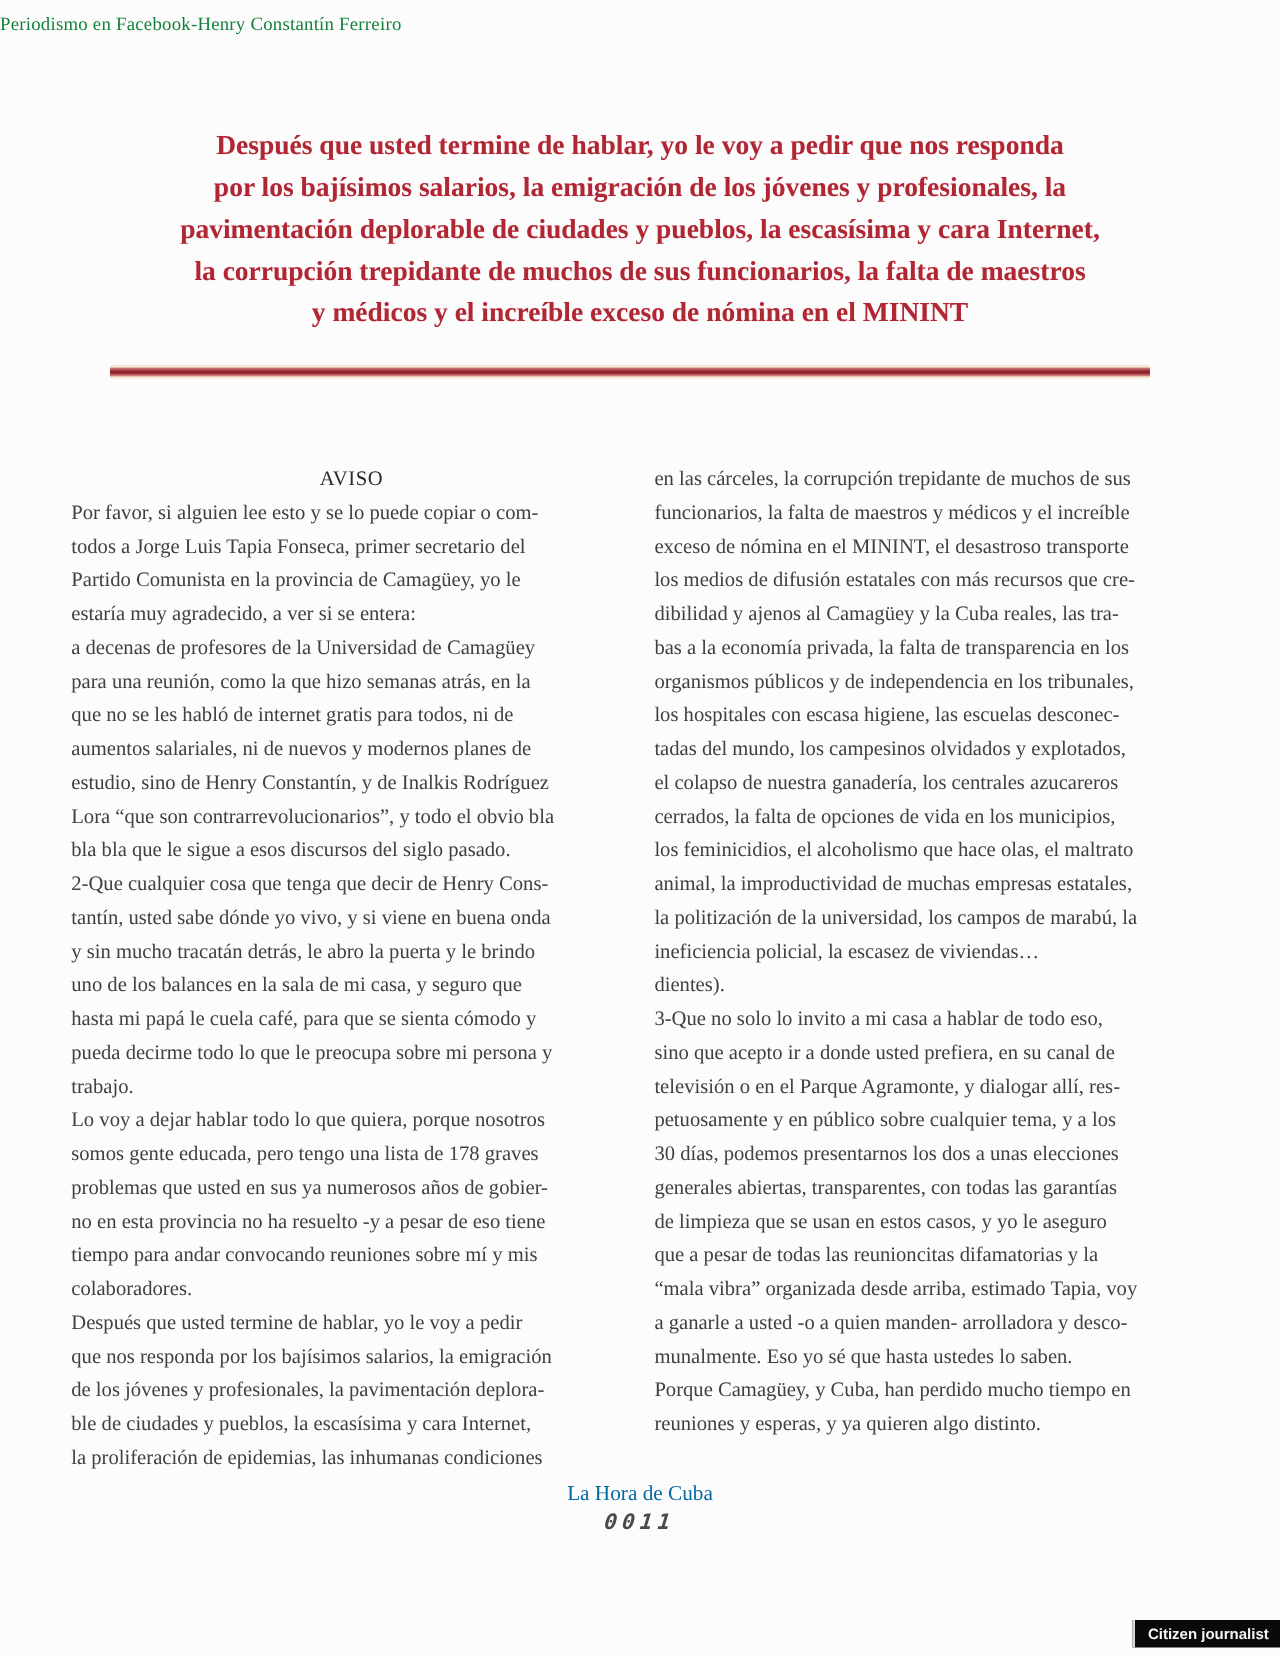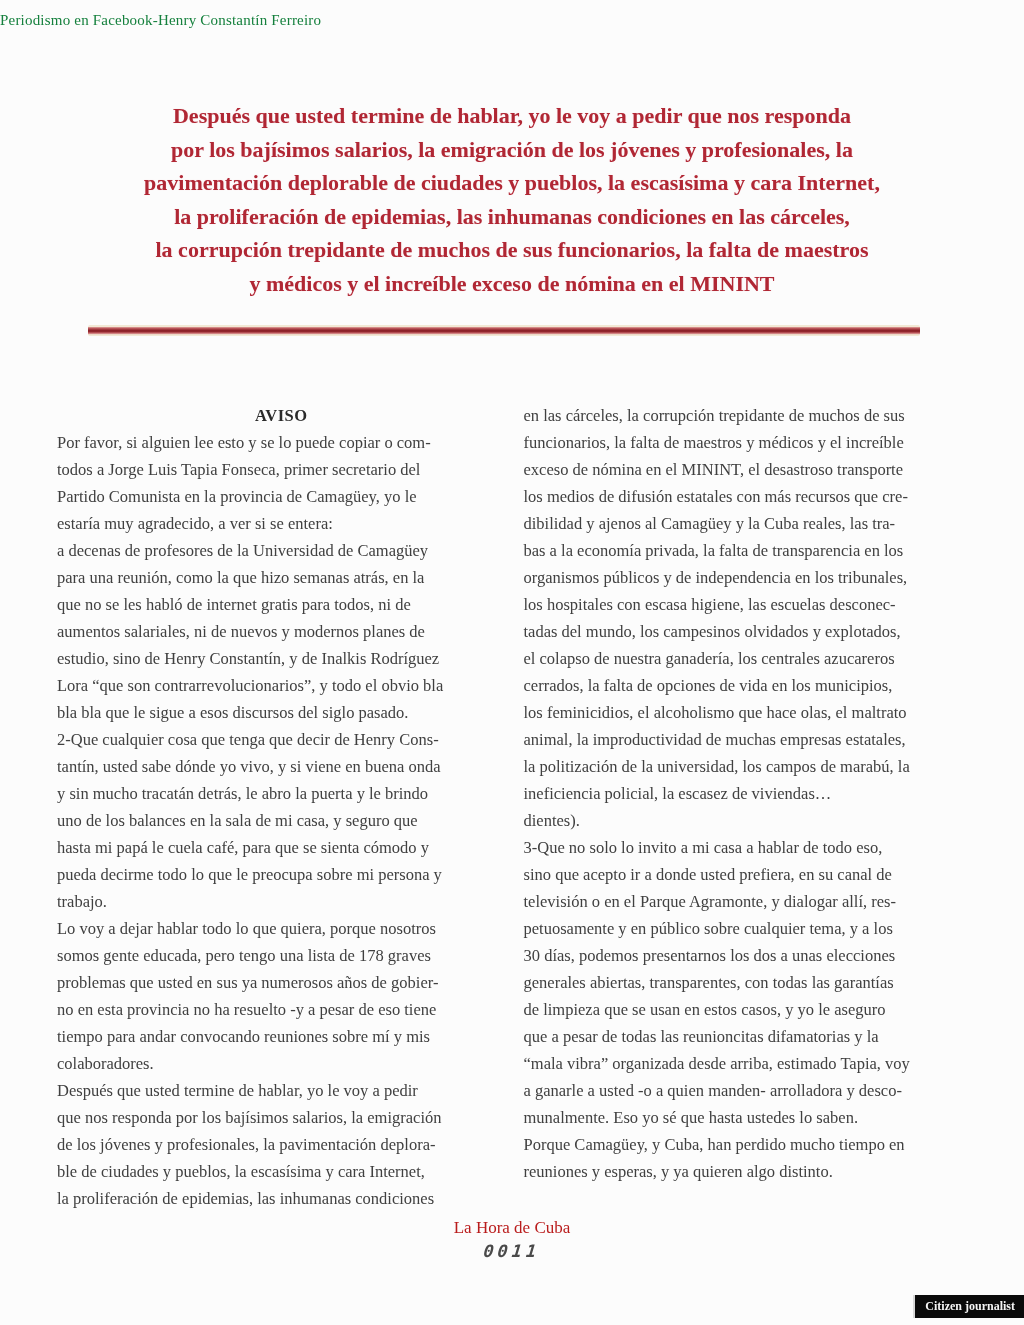--- a/index.html
+++ b/index.html
@@ -46,67 +46,66 @@
     gap:18px;
     padding:0 52px 0 57px;
     margin-top:66px;
     color:#404040;
     font-size:16.5px;
     line-height:27px;
   }
   .col{flex:1;min-width:0;}
   .aviso{
     text-align:center;
-    font-weight:bold;
+    font-weight:normal;
     color:#2a2a2a;
     letter-spacing:.5px;
   }
   .col [data-bind-list] div{white-space:nowrap;}
   .footer-pub{
     margin-top:6px;
     text-align:center;
     font-size:17px;
-    color:#b91c1c;
+    color:#0369a1;
   }
   .clock{
     margin-top:3px;
     text-align:center;
     font-family:"DejaVu Sans Mono","Liberation Mono",monospace;
     font-style:italic;
     font-weight:bold;
     font-size:17px;
     letter-spacing:4px;
     color:#4a4a4a;
     transform:skewX(-6deg);
   }
   .badge{
     position:absolute;
     right:0;
     bottom:7px;
     background:#0a0a0a;
     color:#f5f5f5;
-    font-family:Liberation Serif, serif;
+    font-family:Liberation Sans, sans-serif;
     font-weight:bold;
     font-size:12px;
     padding:4px 9px 4px 10px;
     border-left:2px solid #d8d8d8;
   }
 </style>
 </head>
 <body>
 
 <div class="sheet">
 
   <div class="header" data-bind="page.header">Periodismo en Facebook-Henry Constantín Ferreiro</div>
 
   <div class="headline" data-bind-list="page.headline_lines">
       <div>Después que usted termine de hablar, yo le voy a pedir que nos responda</div>
       <div>por los bajísimos salarios, la emigración de los jóvenes y profesionales, la</div>
       <div>pavimentación deplorable de ciudades y pueblos, la escasísima y cara Internet,</div>
-      <div>la proliferación de epidemias, las inhumanas condiciones en las cárceles,</div>
       <div>la corrupción trepidante de muchos de sus funcionarios, la falta de maestros</div>
       <div>y médicos y el increíble exceso de nómina en el MININT</div>
     </div>
 
   <div class="divider"></div>
 
   <div class="columns">
     <div class="col">
       <div class="aviso" data-bind="page.article.left_heading">AVISO</div>
       <div data-bind-list="page.article.left_lines">

